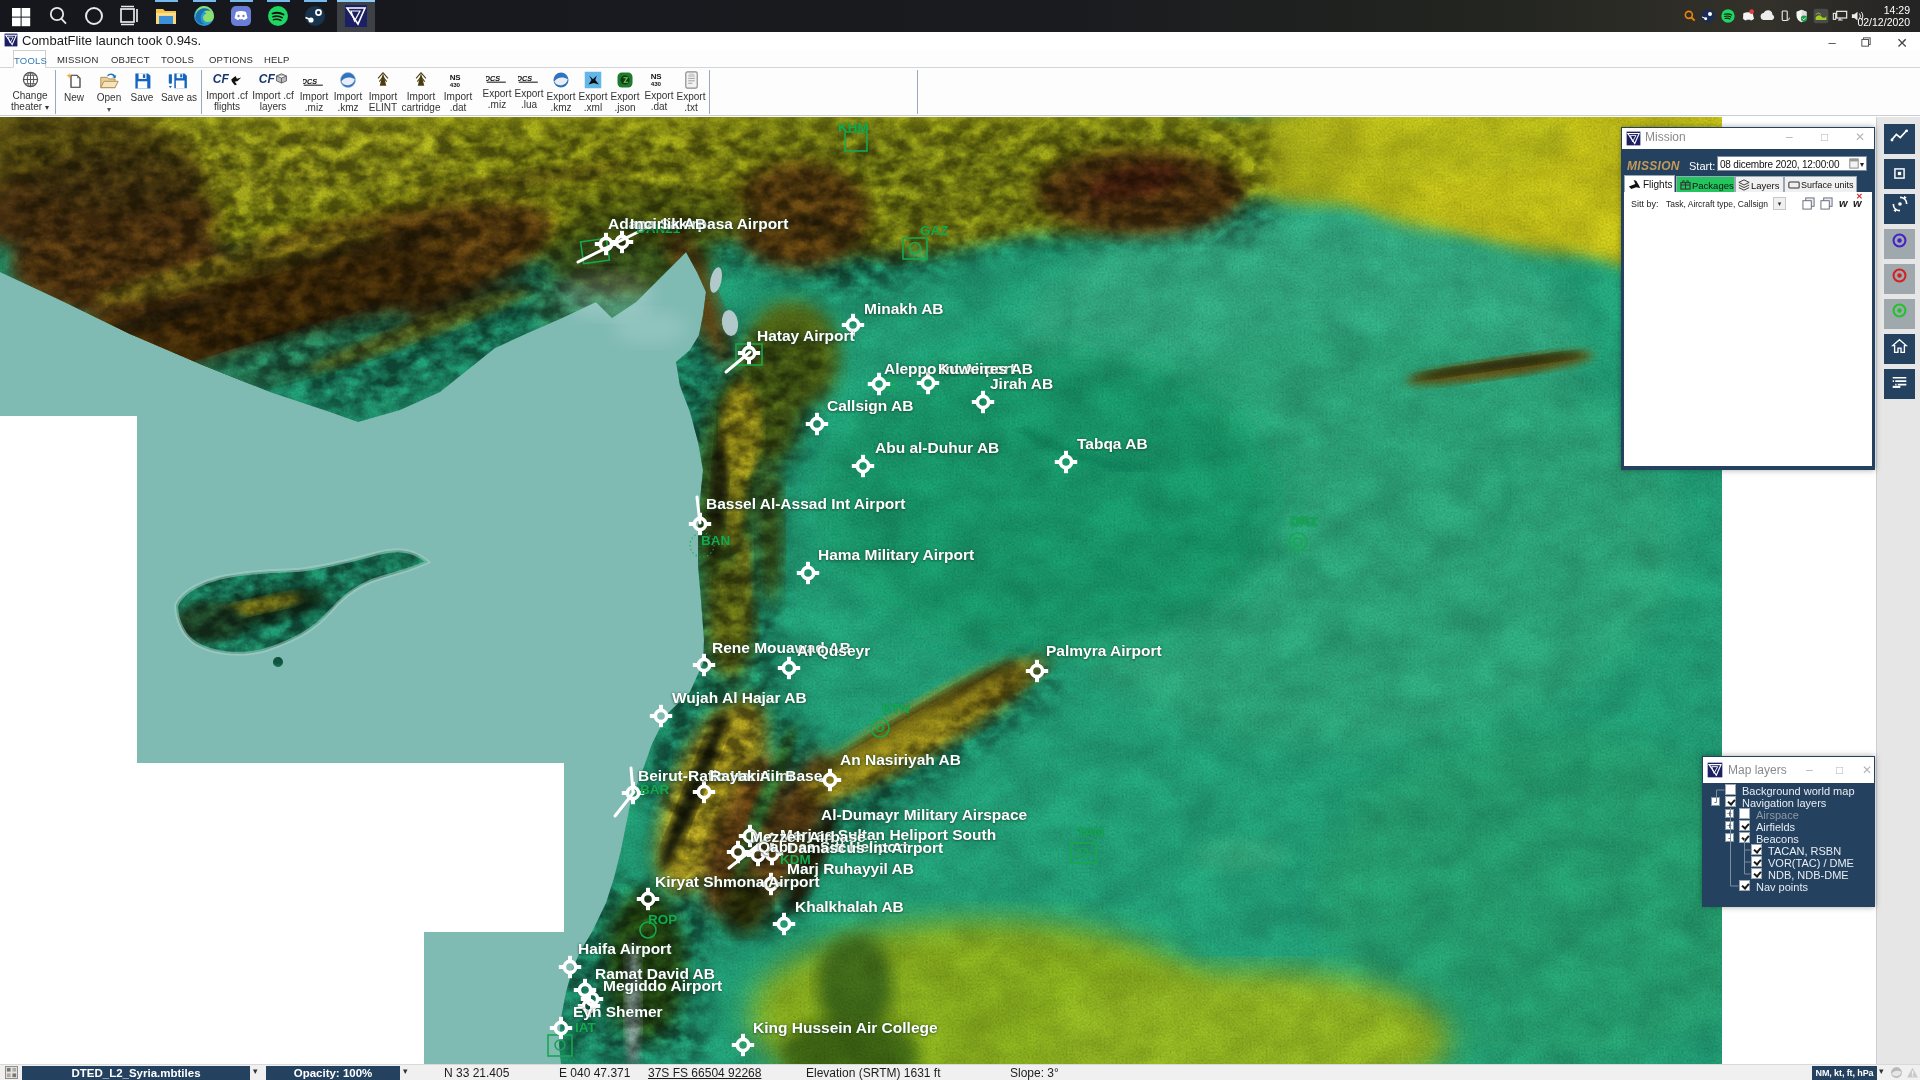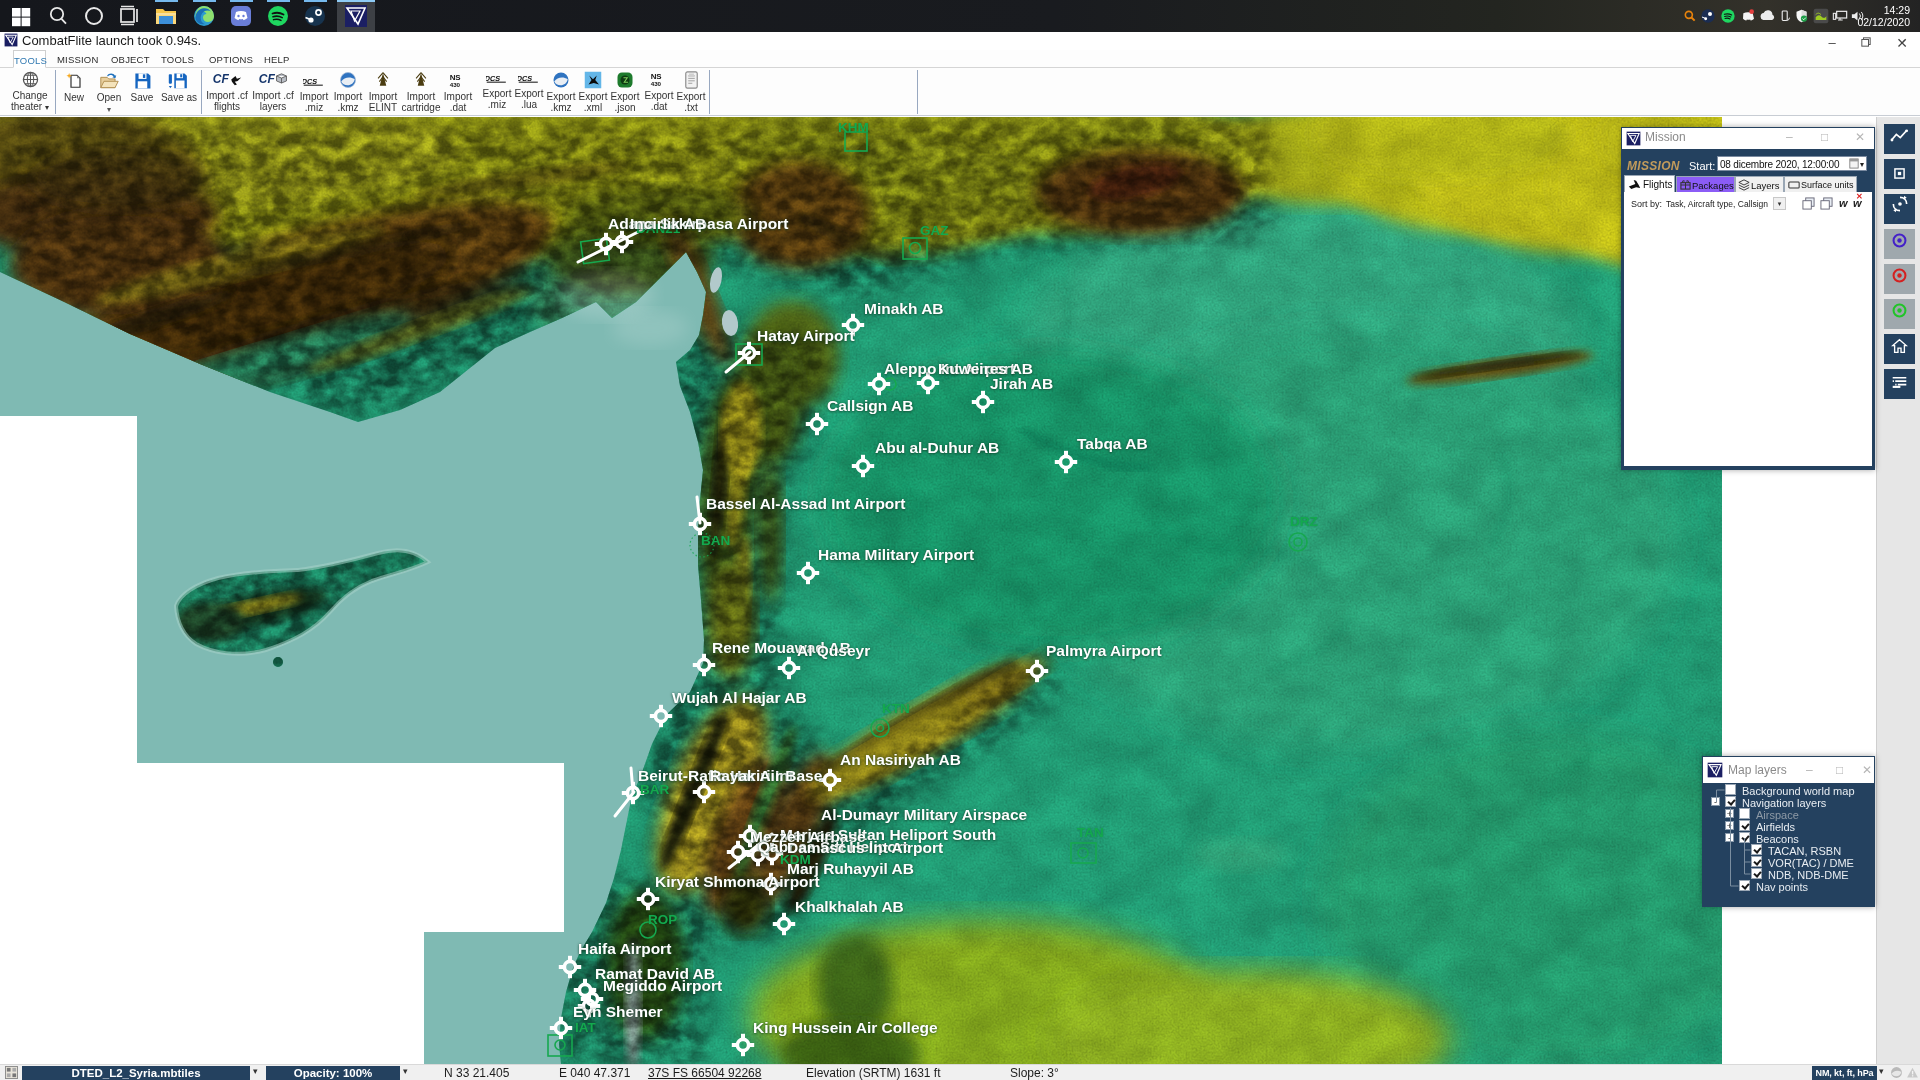--- a/index.html
+++ b/index.html
@@ -703,42 +703,42 @@
     </svg>
   <div class="abs" style="left:239px;top:33px;font-size:8px;color:#222;">▾</div>
 
   <div class="abs" style="left:3px;top:48px;width:248px;height:16px;background:#24415f;"></div>
   <div class="abs" style="left:3px;top:48px;width:51px;height:17px;background:#fff;border:1px solid #9aa7b5;border-bottom:0;font-size:10px;color:#111;">
     <svg class="abs" style="left:3px;top:3px" width="13" height="10" viewBox="0 0 16 12">
         <path d="M1 9 l8-3 -2-5 3 1 3 5 2 4 -5-1 -6 2z" fill="#111"></path>
       </svg>
     <span style="position:absolute;left:18px;top:3px;">Flights</span>
     </div>
-  <div class="abs" style="left:55px;top:49px;width:59px;height:16px;background:#8b5cf6;border:1px solid #9aa7b5;border-bottom:0;font-size:9.5px;color:#111;">
+  <div class="abs" style="left:55px;top:49px;width:59px;height:16px;background:#22c55e;border:1px solid #9aa7b5;border-bottom:0;font-size:9.5px;color:#111;">
     <svg class="abs" style="left:3px;top:2px" width="11" height="11" viewBox="0 0 12 12">
         <rect x="1" y="4" width="10" height="7" fill="none" stroke="#333" stroke-width="1.2"></rect>
         <path d="M6 4 v7 M1 6.5 h10 M3.5 4 c-1.5-1 0-3 1.5-1.5 M8.5 4 c1.5-1 0-3-1.5-1.5" stroke="#333" stroke-width="1.1" fill="none"></path>
       </svg>
     <span style="position:absolute;left:15px;top:3px;">Packages</span>
     </div>
   <div class="abs" style="left:114px;top:49px;width:49px;height:16px;background:#f0f0f0;border:1px solid #9aa7b5;border-bottom:0;font-size:9.5px;color:#111;">
     <svg class="abs" style="left:2px;top:2px" width="12" height="12" viewBox="0 0 14 14">
         <path d="M7 1 l6 3 -6 3 -6-3z M1 7 l6 3 6-3 M1 10 l6 3 6-3" fill="none" stroke="#333" stroke-width="1.1"></path>
       </svg>
     <span style="position:absolute;left:15px;top:3px;">Layers</span>
     </div>
   <div class="abs" style="left:163px;top:49px;width:73px;height:16px;background:#f0f0f0;border:1px solid #9aa7b5;border-bottom:0;font-size:9px;white-space:nowrap;color:#111;">
     <svg class="abs" style="left:3px;top:4px" width="12" height="8" viewBox="0 0 14 9">
         <rect x="1" y="1" width="12" height="7" rx="1" fill="none" stroke="#333" stroke-width="1.2"></rect>
       </svg>
     <span style="position:absolute;left:16px;top:3px;">Surface units</span>
     </div>
 
   <div class="abs" style="left:3px;top:65px;width:248px;height:274px;background:#fff;"></div>
-  <div class="abs" style="left:10px;top:72px;font-size:9px;color:#222;">Sort by:</div>
+  <div class="abs" style="left:10px;top:72px;font-size:9px;color:#222;">Sitt by:</div>
   <div class="abs" style="left:45px;top:72px;font-size:8.5px;color:#222;">Task, Aircraft type, Callsign</div>
   <div class="abs" style="left:152px;top:70px;width:13px;height:13px;background:#f0f0f0;border:1px solid #c8c8c8;font-size:7px;color:#333;text-align:center;line-height:12px;">▾</div>
   <svg class="abs" style="left:181px;top:70px;width:13px;height:13px" viewBox="0 0 14 14">
       <rect x="4" y="1" width="9" height="9" fill="#e8edf4" stroke="#667"></rect>
       <rect x="1" y="4" width="9" height="9" fill="#fff" stroke="#667"></rect>
     </svg>
   <svg class="abs" style="left:199px;top:70px;width:13px;height:13px" viewBox="0 0 14 14">
       <rect x="4" y="1" width="9" height="9" fill="#e8edf4" stroke="#667"></rect>
       <rect x="1" y="4" width="9" height="9" fill="#fff" stroke="#667"></rect>
     </svg>

